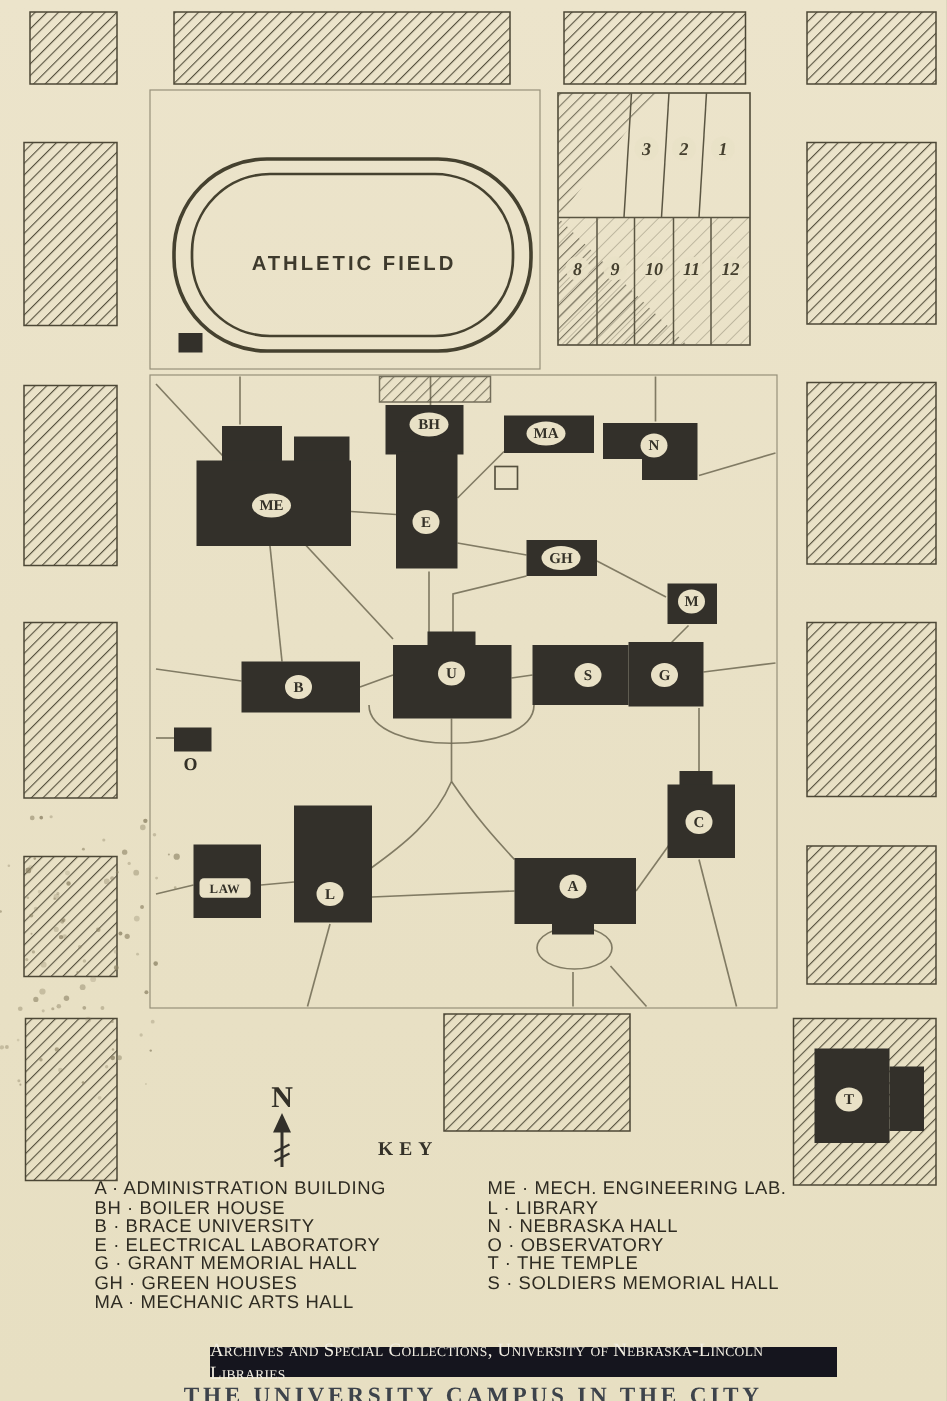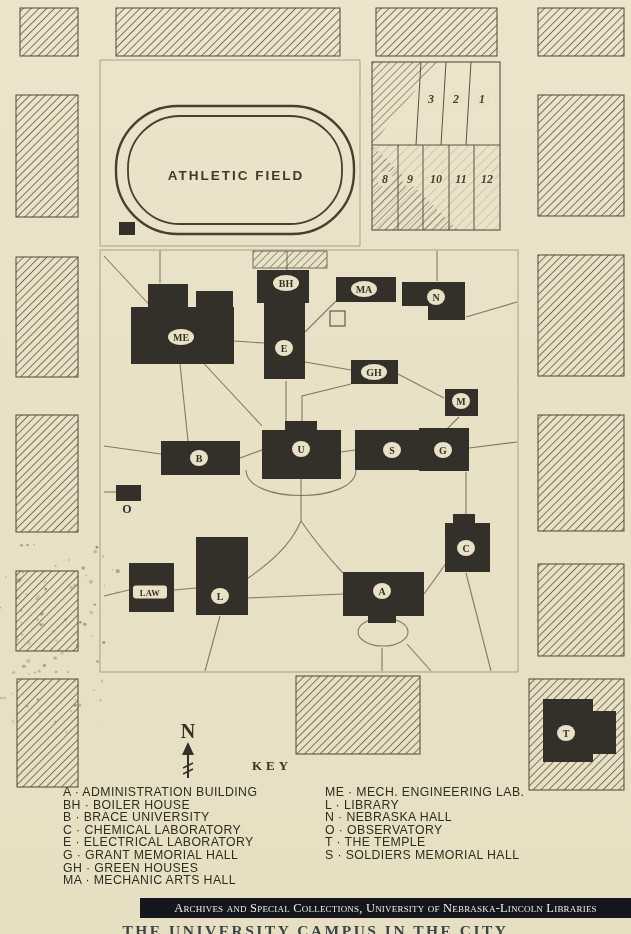--- a/index.html
+++ b/index.html
@@ -26,21 +26,21 @@
   .track{fill:none;stroke:#45412f;}
   .lot-line{stroke:#5a5542;stroke-width:1;}
   .hatch-area{fill:url(#hatch);opacity:0.75;}
   .hatch-faint{fill:url(#hatchLight);opacity:0.5;}
   .key-heading{position:absolute;left:252px;top:758px;width:100px;
     font:700 13px "Liberation Serif",serif;letter-spacing:4px;color:var(--ink);}
   .key-col{position:absolute;top:786px;color:#2e2b22;font-weight:400;font-size:12.3px;
     letter-spacing:0.4px;line-height:12.6px;white-space:nowrap;}
   .key-col.left{left:63px;}
   .key-col.right{left:325px;}
-  .attr-bar{position:absolute;left:140px;top:898px;width:491px;height:20px;background:var(--bar);
+  .attr-bar{position:absolute;left:140px;top:898px;width:418px;height:20px;background:var(--bar);
     display:flex;align-items:center;justify-content:center;}
   .attr-bar span{font-family:"Liberation Serif",serif;font-variant:small-caps;font-size:12.5px;
     color:var(--bar-text);letter-spacing:0.2px;}
   .map-title{position:absolute;left:0;top:922px;width:631px;text-align:center;
     font:600 15.5px "Liberation Serif",serif;letter-spacing:2.5px;color:var(--title);}
 </style>
 </head>
 <body>
 
 <div class="stage">
@@ -342,21 +342,20 @@
         <circle cx="86.1" cy="575.6" r="1.08" fill="#8d8366" fill-opacity="0.38"></circle>
         <circle cx="83.1" cy="568.1" r="1.79" fill="#8d8366" fill-opacity="0.61"></circle>
       </g>
   </svg>
 
   <div class="key-heading">KEY</div>
   <div class="key-col left" id="key-left">
       <div class="key-line">A · ADMINISTRATION BUILDING</div>
       <div class="key-line">BH · BOILER HOUSE</div>
       <div class="key-line">B · BRACE UNIVERSITY</div>
-      <div class="key-line">C · CHEMICAL LABORATORY</div>
       <div class="key-line">E · ELECTRICAL LABORATORY</div>
       <div class="key-line">G · GRANT MEMORIAL HALL</div>
       <div class="key-line">GH · GREEN HOUSES</div>
       <div class="key-line">MA · MECHANIC ARTS HALL</div>
     </div>
   <div class="key-col right" id="key-right">
       <div class="key-line">ME · MECH. ENGINEERING LAB.</div>
       <div class="key-line">L · LIBRARY</div>
       <div class="key-line">N · NEBRASKA HALL</div>
       <div class="key-line">O · OBSERVATORY</div>

